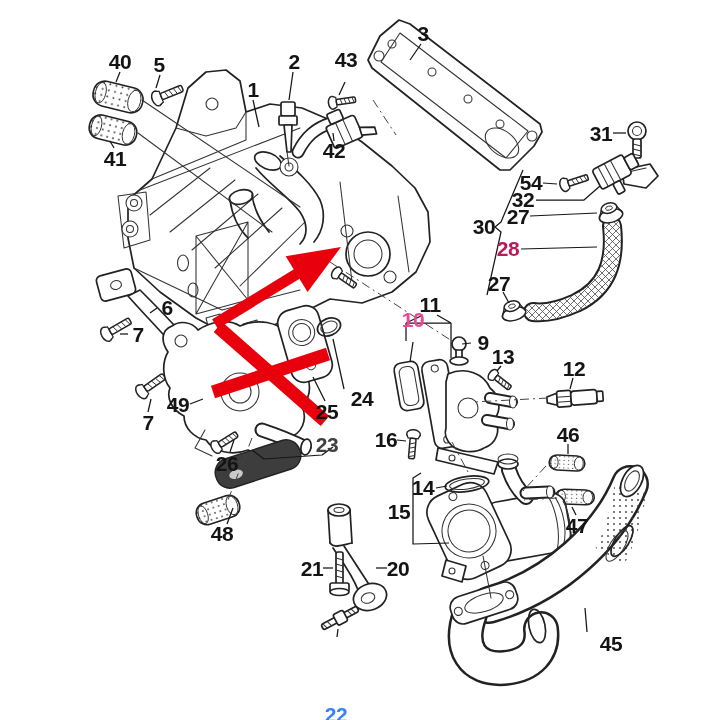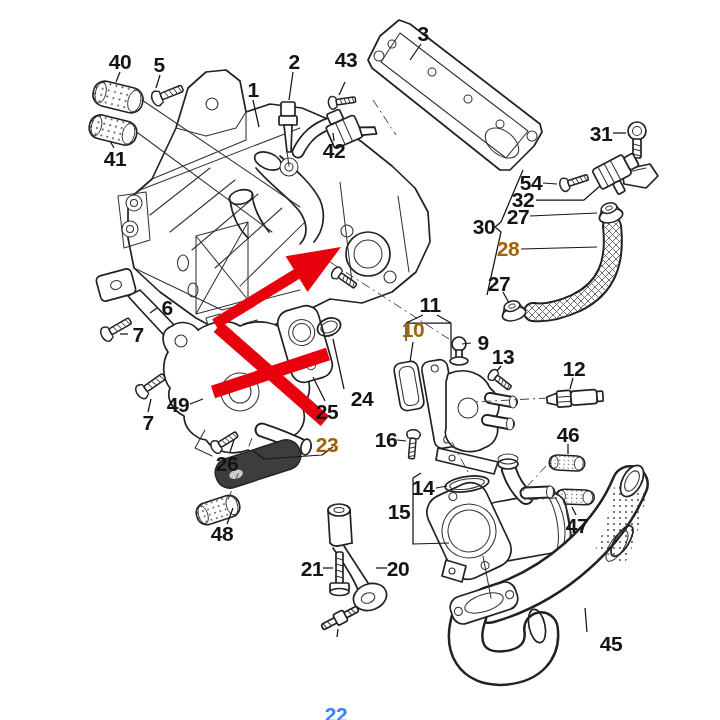--- a/index.html
+++ b/index.html
@@ -399,33 +399,33 @@
       <div class="callout" style="left: 294px; top: 61px; color: rgb(20, 20, 20);">2</div>
       <div class="callout" style="left: 346px; top: 59px; color: rgb(20, 20, 20);">43</div>
       <div class="callout" style="left: 423px; top: 33px; color: rgb(20, 20, 20);">3</div>
       <div class="callout" style="left: 115px; top: 158px; color: rgb(20, 20, 20);">41</div>
       <div class="callout" style="left: 334px; top: 150px; color: rgb(20, 20, 20);">42</div>
       <div class="callout" style="left: 601px; top: 133px; color: rgb(20, 20, 20);">31</div>
       <div class="callout" style="left: 531px; top: 182px; color: rgb(20, 20, 20);">54</div>
       <div class="callout" style="left: 523px; top: 199px; color: rgb(20, 20, 20);">32</div>
       <div class="callout" style="left: 518px; top: 216px; color: rgb(20, 20, 20);">27</div>
       <div class="callout" style="left: 484px; top: 226px; color: rgb(20, 20, 20);">30</div>
-      <div class="callout" style="left: 508px; top: 248px; color: #a16207;">28</div>
+      <div class="callout" style="left: 508px; top: 248px; color: #be185d;">28</div>
       <div class="callout" style="left: 499px; top: 283px; color: rgb(20, 20, 20);">27</div>
       <div class="callout" style="left: 167px; top: 307px; color: rgb(20, 20, 20);">6</div>
       <div class="callout" style="left: 138px; top: 334px; color: rgb(20, 20, 20);">7</div>
       <div class="callout" style="left: 148px; top: 422px; color: rgb(20, 20, 20);">7</div>
       <div class="callout" style="left: 178px; top: 404px; color: rgb(20, 20, 20);">49</div>
       <div class="callout" style="left: 227px; top: 463px; color: rgb(20, 20, 20);">26</div>
       <div class="callout" style="left: 222px; top: 533px; color: rgb(20, 20, 20);">48</div>
       <div class="callout" style="left: 327px; top: 411px; color: rgb(20, 20, 20);">25</div>
       <div class="callout" style="left: 362px; top: 398px; color: rgb(20, 20, 20);">24</div>
-      <div class="callout" style="left: 327px; top: 444px; color: #a16207;">23</div>
+      <div class="callout" style="left: 327px; top: 444px; color: #404040;">23</div>
       <div class="callout" style="left: 430px; top: 304px; color: rgb(20, 20, 20);">11</div>
-      <div class="callout" style="left: 413px; top: 329px; color: #a16207;">10</div>
+      <div class="callout" style="left: 413px; top: 319px; color: #ec4899;">10</div>
       <div class="callout" style="left: 483px; top: 342px; color: rgb(20, 20, 20);">9</div>
       <div class="callout" style="left: 503px; top: 356px; color: rgb(20, 20, 20);">13</div>
       <div class="callout" style="left: 574px; top: 368px; color: rgb(20, 20, 20);">12</div>
       <div class="callout" style="left: 386px; top: 439px; color: rgb(20, 20, 20);">16</div>
       <div class="callout" style="left: 423px; top: 487px; color: rgb(20, 20, 20);">14</div>
       <div class="callout" style="left: 399px; top: 511px; color: rgb(20, 20, 20);">15</div>
       <div class="callout" style="left: 568px; top: 434px; color: rgb(20, 20, 20);">46</div>
       <div class="callout" style="left: 577px; top: 525px; color: rgb(20, 20, 20);">47</div>
       <div class="callout" style="left: 398px; top: 568px; color: rgb(20, 20, 20);">20</div>
       <div class="callout" style="left: 312px; top: 568px; color: rgb(20, 20, 20);">21</div>

